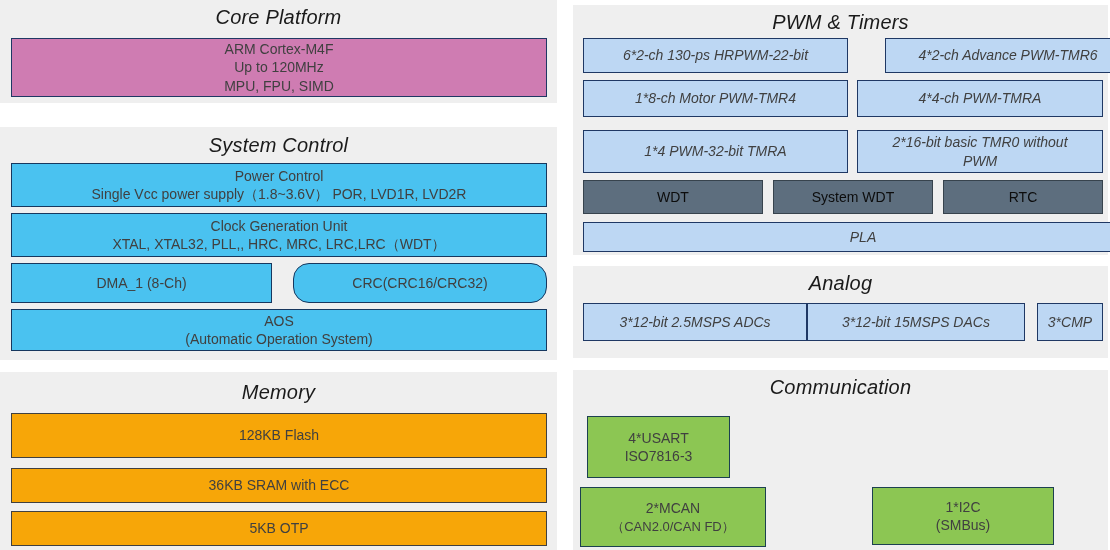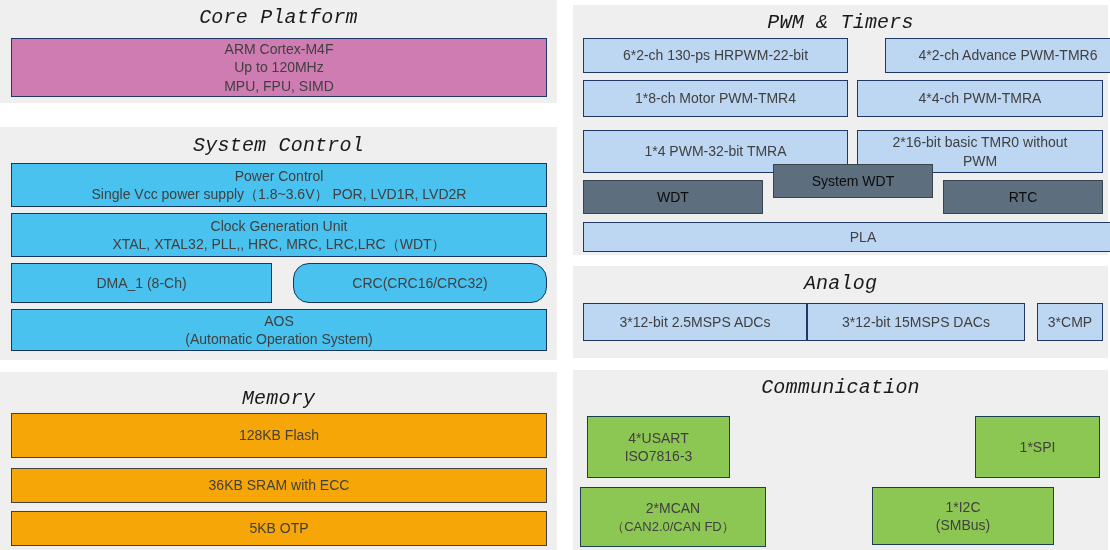--- a/index.html
+++ b/index.html
@@ -4,31 +4,30 @@
 <style>
   html,body{margin:0;padding:0;background:#fff;}
   #stage{
     position:relative;width:1110px;height:550px;background:#fff;overflow:hidden;
     font-family:"Liberation Sans","DejaVu Sans",sans-serif;color:#111;
   }
   .panel{position:absolute;background:#efefef;}
   .sec-title{
     text-align:center;font-style:italic;font-size:20px;color:#1a1a1a;
     letter-spacing:.2px;
-    font-family:Liberation Mono, monospace;
   }
   .blk{
     position:absolute;box-sizing:border-box;
     display:flex;flex-direction:column;align-items:center;justify-content:center;
     text-align:center;font-size:14px;line-height:1.32;color:#404040;
     border:1.5px solid #1f3864;
   }
   .c-pink  {background:#cf7cb2;border-color:#1f3864;}
   .c-cyan  {background:#4ac2f0;border-color:#17375e;}
-  .c-lblue {background:#bdd7f3;border-color:#1f3864;}
+  .c-lblue {background:#bdd7f3;border-color:#1f3864;font-style:italic;}
   .c-slate {background:#5d6e7e;border-color:#37434d;color:#0c0c0c;}
   .c-orange{background:#f7a608;border-color:#404040;}
   .c-green {background:#8cc653;border-color:#1c4050;}
   .dashed  {border-style:dashed;}
   .pad22{padding:0 22px;}
   .sub{font-size:13px;}
 </style>
 </head>
 <body>
 
@@ -59,21 +58,21 @@
   </div>
   <div class="blk c-cyan" style="left:293px;top:263px;width:254px;height:40px;border-radius:16px;">
     <div>CRC(CRC16/CRC32)</div>
   </div>
   <div class="blk c-cyan" style="left:11px;top:309px;width:536px;height:42px;">
     <div>AOS</div>
     <div>(Automatic Operation System)</div>
   </div>
 
   <div class="panel" style="left:0;top:372px;width:557px;height:178px;">
-    <div class="sec-title" style="padding-top:15px;">Memory</div>
+    <div class="sec-title" style="padding-top:9px;">Memory</div>
   </div>
   <div class="blk c-orange" style="left:11px;top:413px;width:536px;height:45px;">
     <div>128KB Flash</div>
   </div>
   <div class="blk c-orange" style="left:11px;top:468px;width:536px;height:35px;">
     <div>36KB SRAM with ECC</div>
   </div>
   <div class="blk c-orange" style="left:11px;top:511px;width:536px;height:35px;">
     <div>5KB OTP</div>
   </div>
@@ -95,21 +94,21 @@
   </div>
   <div class="blk c-lblue" style="left:583px;top:130px;width:265px;height:43px;">
     <div>1*4 PWM-32-bit TMRA</div>
   </div>
   <div class="blk c-lblue pad22" style="left:857px;top:130px;width:246px;height:43px;">
     <div>2*16-bit basic TMR0 without PWM</div>
   </div>
   <div class="blk c-slate" style="left:583px;top:180px;width:180px;height:34px;">
     <div>WDT</div>
   </div>
-  <div class="blk c-slate" style="left:773px;top:164px;width:160px;height:34px;">
+  <div class="blk c-slate" style="left:773px;top:180px;width:160px;height:34px;">
     <div>System WDT</div>
   </div>
   <div class="blk c-slate" style="left:943px;top:180px;width:160px;height:34px;">
     <div>RTC</div>
   </div>
   <div class="blk c-lblue" style="left:583px;top:222px;width:560px;height:30px;">
     <div>PLA</div>
   </div>
 
   <div class="panel" style="left:573px;top:266px;width:535px;height:92px;">
@@ -125,23 +124,20 @@
     <div>3*CMP</div>
   </div>
 
   <div class="panel" style="left:573px;top:370px;width:535px;height:180px;">
     <div class="sec-title" style="padding-top:6px;">Communication</div>
   </div>
   <div class="blk c-green" style="left:587px;top:416px;width:143px;height:62px;">
     <div>4*USART</div>
     <div>ISO7816-3</div>
   </div>
-  <div class="blk c-green" style="left:975px;top:416px;width:125px;height:62px;">
-    <div>1*SPI</div>
-  </div>
   <div class="blk c-green" style="left:580px;top:487px;width:186px;height:60px;">
     <div>2*MCAN</div>
     <div class="sub">（CAN2.0/CAN FD）</div>
   </div>
   <div class="blk c-green" style="left:872px;top:487px;width:182px;height:58px;">
     <div>1*I2C</div>
     <div>(SMBus)</div>
   </div>
 
 </div>

